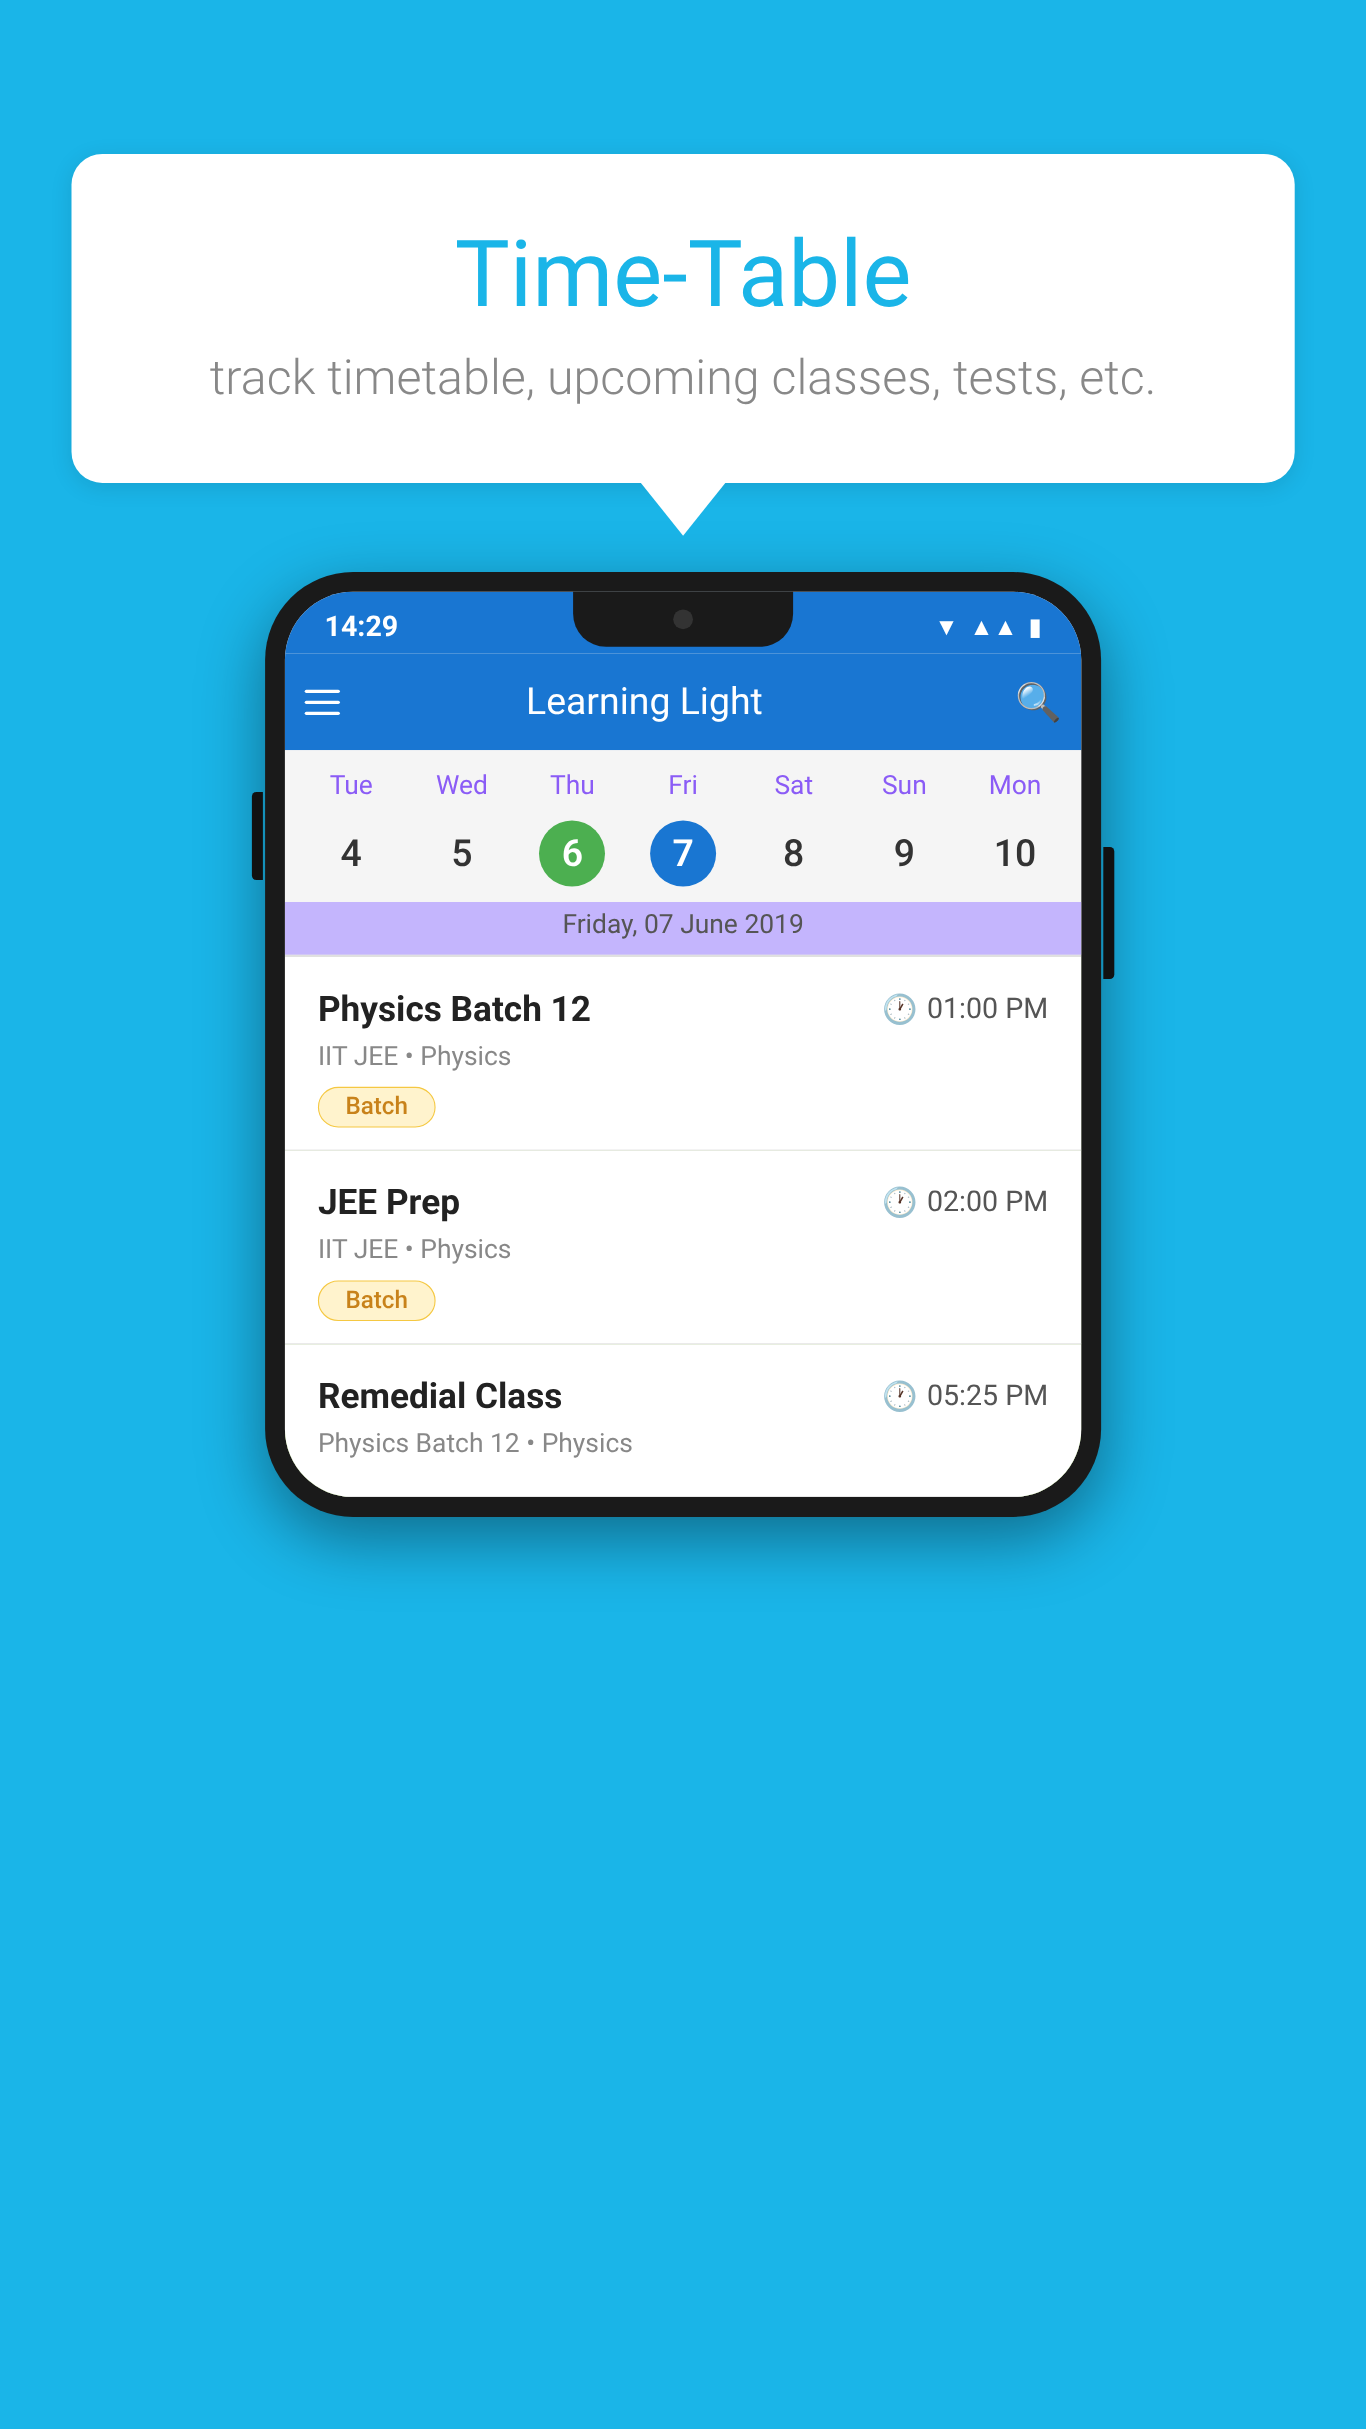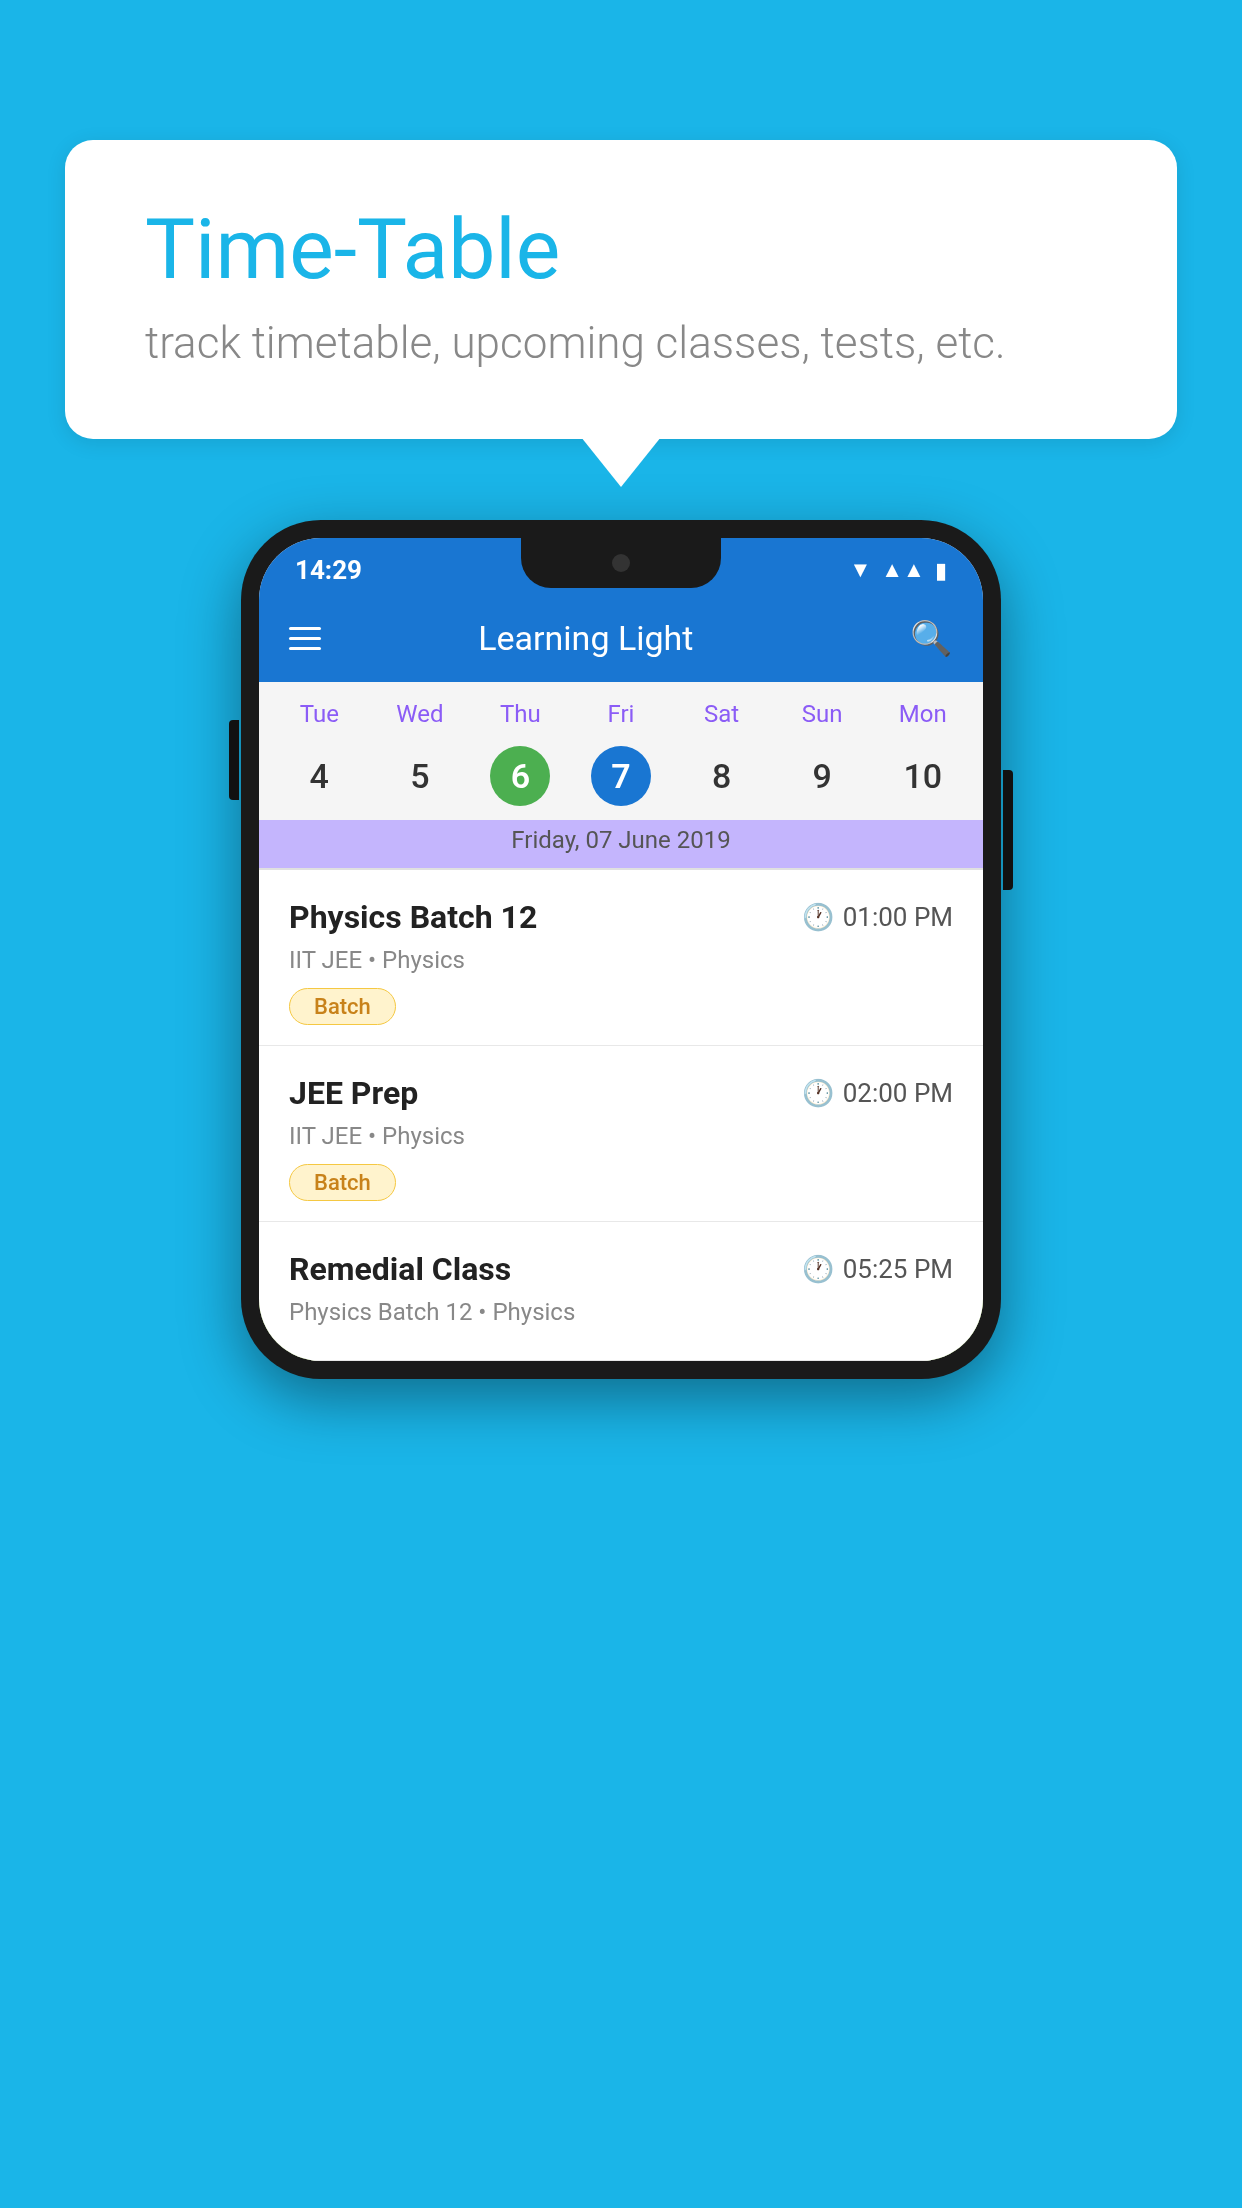--- a/index.html
+++ b/index.html
@@ -22,20 +22,21 @@
       right: 65px;
       display: flex;
       flex-direction: column;
       align-items: center;
     }
 
     .speech-bubble {
       background: white;
       border-radius: 28px;
       padding: 60px 80px 70px;
+      text-align: center;
       width: 100%;
       box-shadow: 0 4px 20px rgba(0,0,0,0.1);
       position: relative;
     }
 
     .speech-bubble::after {
       content: '';
       position: absolute;
       bottom: -48px;
       left: 50%;
@@ -158,21 +159,21 @@
       color: white;
       font-size: 22px;
     }
 
     
     .app-bar {
       background: #1976d2;
       height: 88px;
       display: flex;
       align-items: center;
-      padding: 0 30px;
+      padding: 0 18px;
       gap: 24px;
     }
 
     .hamburger-icon {
       color: white;
       font-size: 36px;
       cursor: pointer;
       display: flex;
       flex-direction: column;
       gap: 7px;

